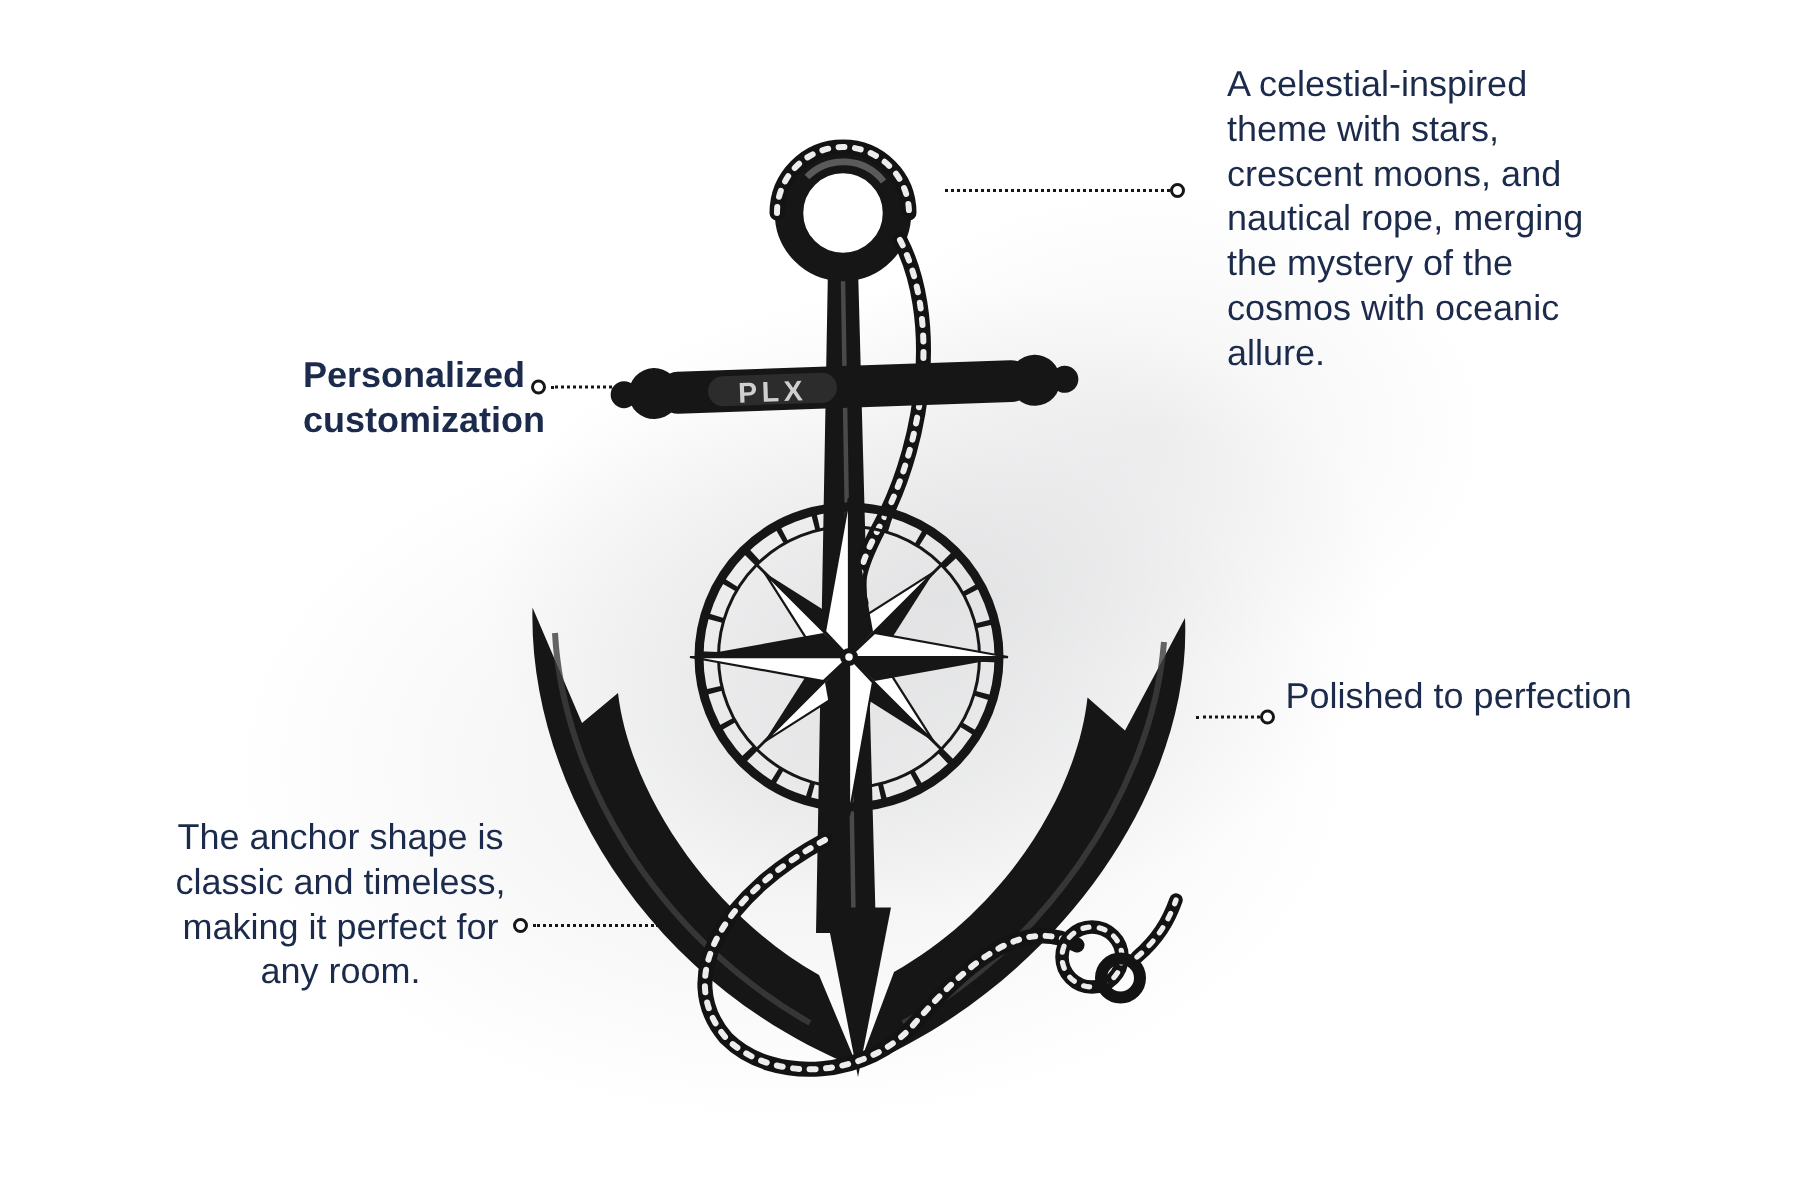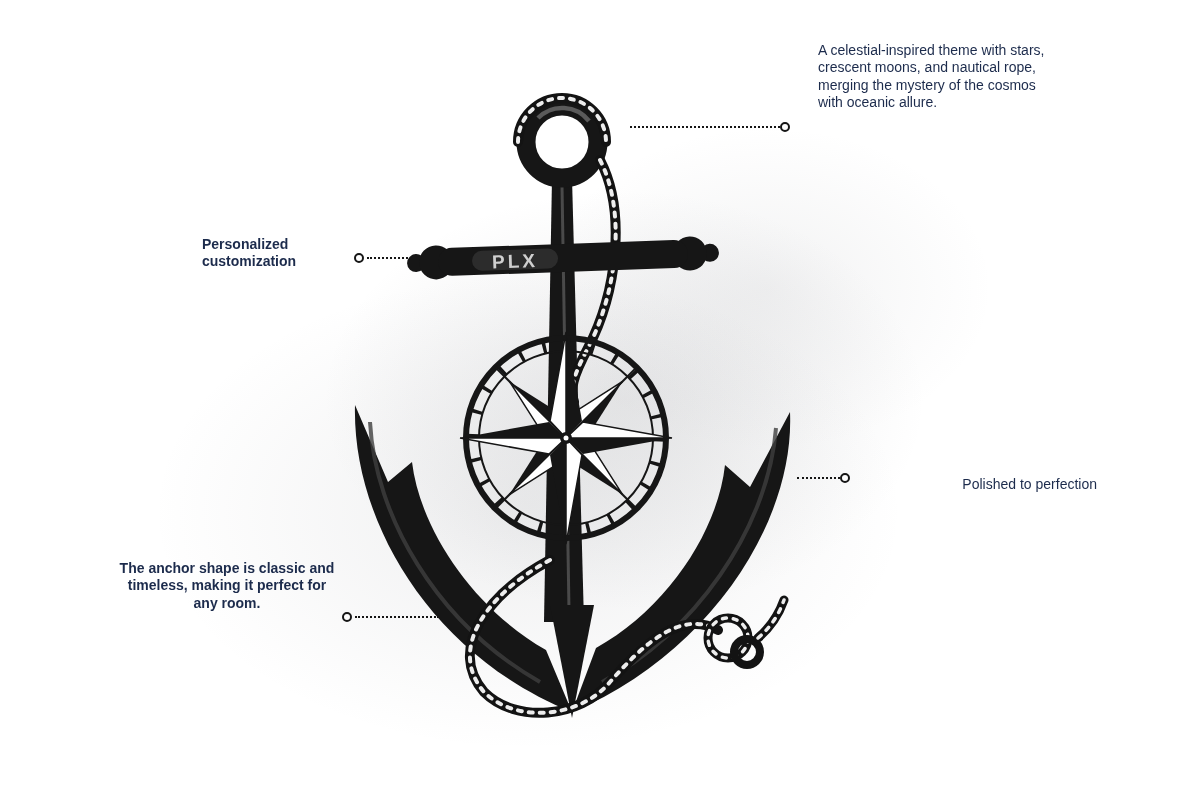--- a/index.html
+++ b/index.html
@@ -13,21 +13,21 @@
     color:#1c2b4c;
   }
   .wash{
     position:absolute;inset:0;
     background:
       radial-gradient(ellipse 430px 300px at 52% 50%, rgba(120,122,128,0.16), rgba(120,122,128,0) 70%),
       radial-gradient(ellipse 520px 330px at 44% 64%, rgba(128,130,136,0.13), rgba(128,130,136,0) 72%),
       radial-gradient(ellipse 320px 230px at 64% 36%, rgba(138,140,146,0.11), rgba(138,140,146,0) 70%);
   }
   .artwork{position:absolute;left:300px;top:90px;width:520px;height:640px;}
-  .callout{position:absolute;font-size:14px;line-height:1.24;font-weight:500;}
+  .callout{position:absolute;font-size:24px;line-height:1.24;font-weight:500;}
   .callout.center{text-align:center;}
   .leader{
     position:absolute;height:0;
     border-top:2.5px dotted #161616;
   }
   .dot{
     position:absolute;width:6px;height:6px;
     border:2.5px solid #161616;border-radius:50%;
     background:#ffffff;
   }
@@ -124,23 +124,23 @@
   </div>
 
   <span class="dot" style="left:354px;top:253px;"></span>
   <div class="leader" style="left:367px;top:257px;width:72px;"></div>
   <div class="callout" style="left:202px;top:236px;width:152px;font-weight:bold;">
     <span>Personalized customization</span>
   </div>
 
   <div class="leader" style="left:797px;top:477px;width:43px;"></div>
   <span class="dot" style="left:840px;top:473px;"></span>
-  <div class="callout" style="left:857px;top:476px;width:240px;text-align:right;">
+  <div class="callout" style="left:857px;top:450px;width:240px;">
     <span>Polished to perfection</span>
   </div>
 
   <span class="dot" style="left:342px;top:612px;"></span>
   <div class="leader" style="left:355px;top:616px;width:84px;"></div>
-  <div class="callout center" style="left:116px;top:560px;width:222px;font-weight:bold;">
+  <div class="callout center" style="left:116px;top:544px;width:222px;">
     <span>The anchor shape is classic and timeless, making it perfect for any room.</span>
   </div>
 
 </div>
 
 </body></html>

